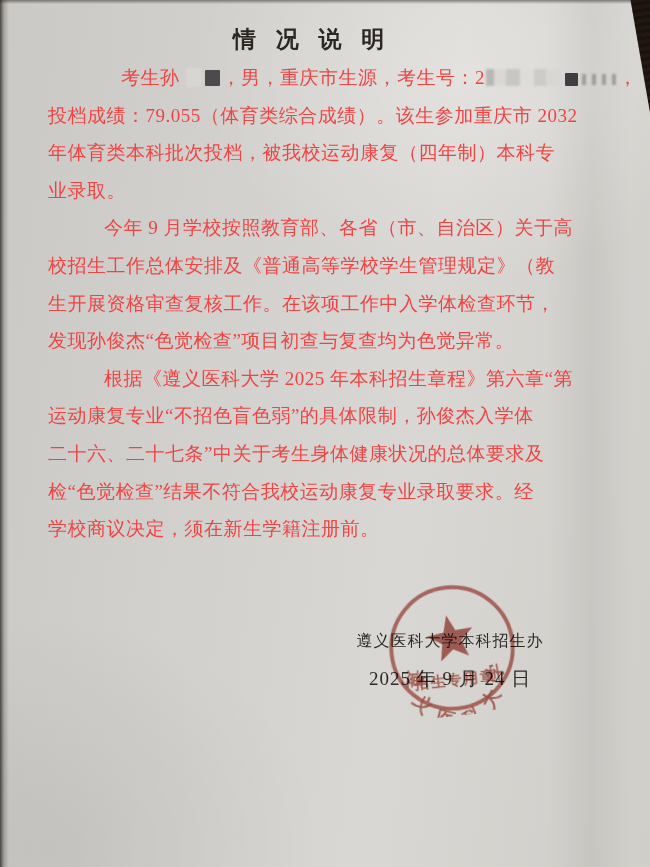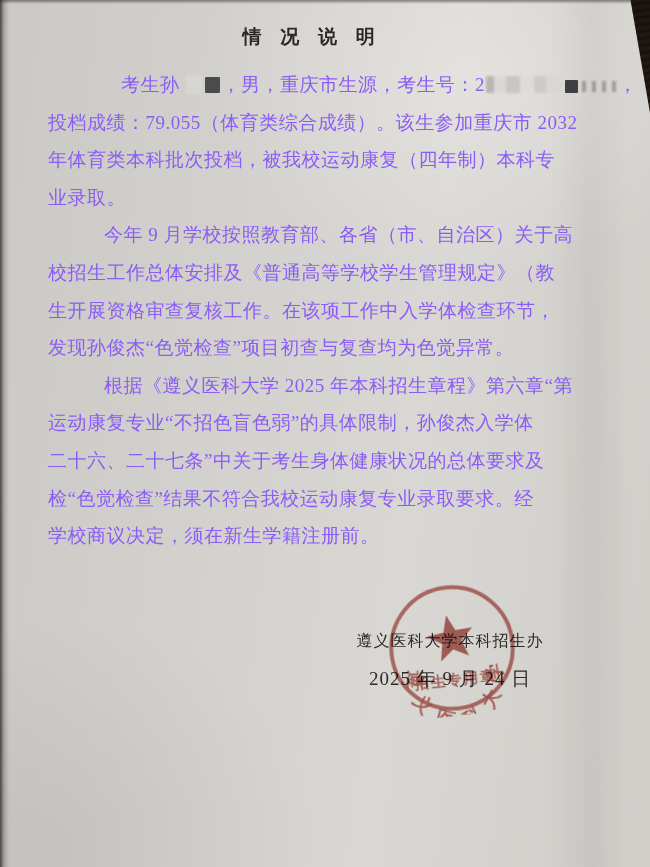--- a/index.html
+++ b/index.html
@@ -18,24 +18,24 @@
     background:linear-gradient(to right, rgba(38,34,30,0.78), rgba(38,34,30,0.22) 45%, rgba(38,34,30,0) 100%);}
   .edge-top{position:absolute;left:0;top:0;right:0;height:4px;
     background:linear-gradient(to bottom, rgba(38,34,30,0.5), rgba(38,34,30,0));}
   .corner-table{position:absolute;inset:0;
     clip-path:polygon(97% 0, 100% 0, 100% 13%);
     background:
       repeating-linear-gradient(172deg, rgba(0,0,0,0.25) 0 3px, rgba(0,0,0,0) 3px 7px),
       linear-gradient(205deg, #1f1610 0%, #3b2c1d 55%, #5a4731 100%);}
   
   .doc{position:absolute;left:48px;top:0;width:528px;color:#3a3734;}
-  .title{margin-top:24px;text-align:center;font-size:19px;font-weight:bold;
+  .title{margin-top:24px;text-align:center;font-size:23px;font-weight:bold;
     letter-spacing:7px;color:#2b2824;}
-  .body-lines{margin-top:16px;font-size:19px;line-height:37.6px;letter-spacing:0.5px;
-    white-space:nowrap;color:#8b5cf6;}
+  .body-lines{margin-top:4px;font-size:19px;line-height:37.6px;letter-spacing:0.5px;
+    white-space:nowrap;color:#ef4444;}
   .line{height:37.6px;}
   .indent{text-indent:56px;font-family:Liberation Serif, serif;}
   .first-line{padding-left:73px;}
   
   .rd-light{display:inline-block;width:16px;height:19px;background:#d8d6d2;
     vertical-align:-3px;margin:0 3px 0 6px;border-radius:1px;filter:blur(0.8px);}
   .rd-dark{display:inline-block;width:15px;height:16px;background:#4b4a4c;
     vertical-align:-2px;border-radius:1px;filter:blur(0.7px);margin-right:2px;}
   .rd-dark.small{width:13px;height:13px;background:#3f3f41;margin:0 2px;}
   .rd-pixel{display:inline-block;width:76px;height:17px;vertical-align:-2px;margin:0 1px 0 1px;

